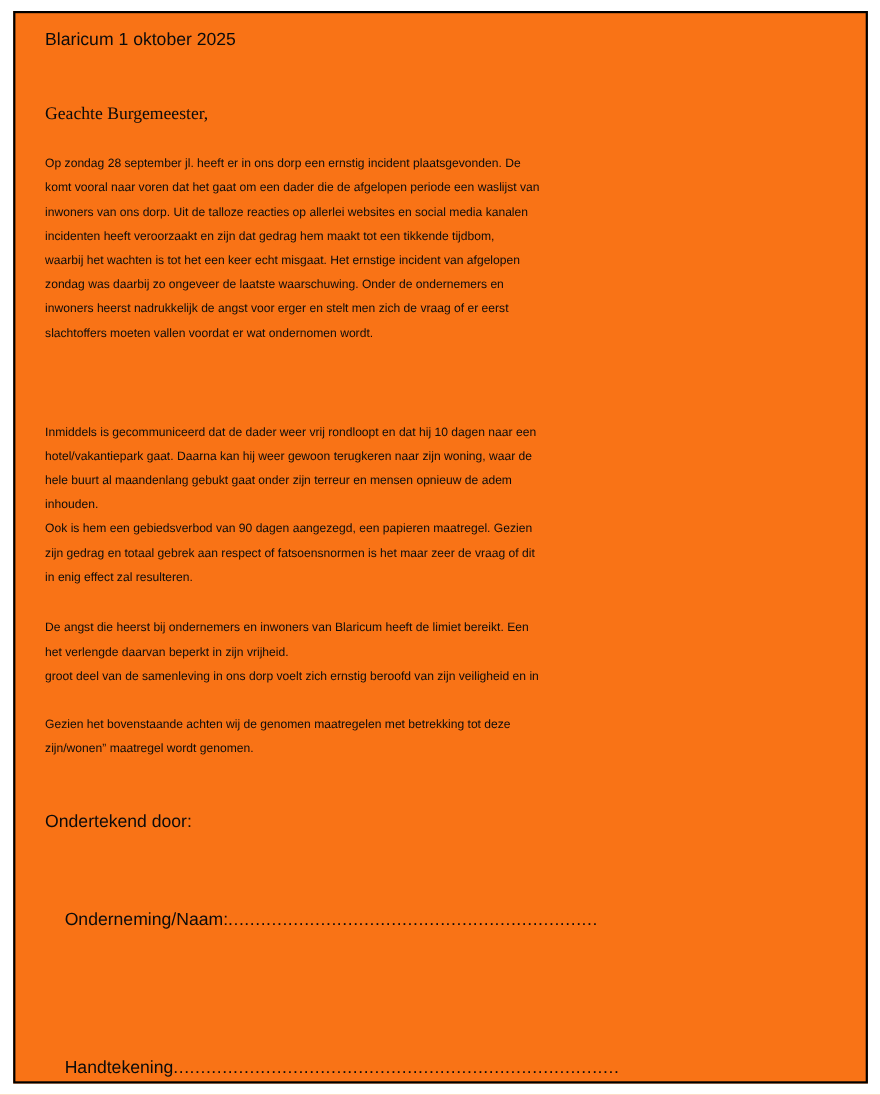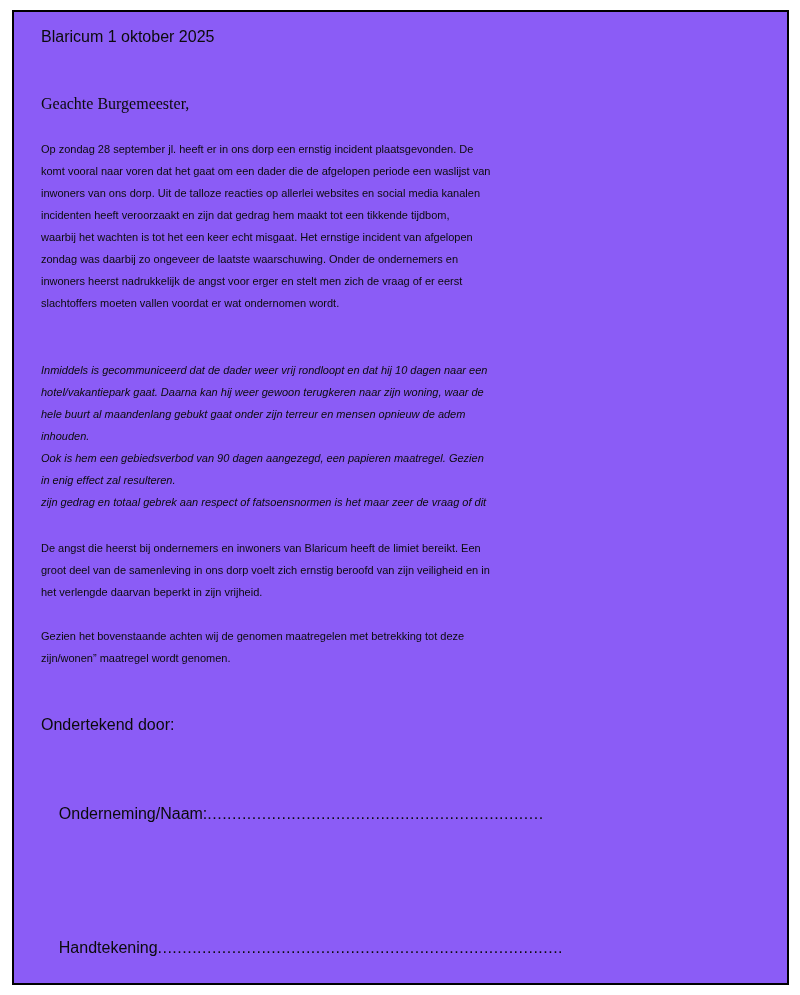--- a/index.html
+++ b/index.html
@@ -14,39 +14,39 @@
     font-family: "Liberation Sans", sans-serif;
     color: #0b0b0b;
   }
   .page-frame {
     position: absolute;
     left: 12px;
     top: 10px;
     right: 11px;
     bottom: 10px;
     border: 2px solid #000000;
-    background: #8b5cf6;
+    background: #f97316;
     box-sizing: border-box;
     padding: 14px 42px 16px 27px;
     overflow: hidden;
   }
   .line {
     white-space: pre;
     font-size: 11px;
     line-height: 22px;
   }
   .single-line {
     white-space: pre;
     font-size: 16px;
     line-height: 22px;
   }
   .date-line       { margin-top: 0; }
   .salutation      { margin-top: 45px; font-family: Liberation Serif, serif; }
   .para-1          { margin-top: 23px; }
-  .para-2          { margin-top: 45px; font-style: italic; }
+  .para-2          { margin-top: 68px; }
   .para-3          { margin-top: 24px; }
   .para-4          { margin-top: 22px; }
   .closing-line    { margin-top: 45px; }
   .field-company   { margin-top: 45px; }
   .field-signature { margin-top: 68px; }
   .dotted-fill     { letter-spacing: 0.5px; }
 </style>
 </head>
 <body>
 
@@ -66,28 +66,28 @@
       <div class="line">inwoners heerst nadrukkelijk de angst voor erger en stelt men zich de vraag of er eerst</div>
       <div class="line">slachtoffers moeten vallen voordat er wat ondernomen wordt.</div>
     </div>
 
   <div class="para-2">
       <div class="line">Inmiddels is gecommuniceerd dat de dader weer vrij rondloopt en dat hij 10 dagen naar een</div>
       <div class="line">hotel/vakantiepark gaat. Daarna kan hij weer gewoon terugkeren naar zijn woning, waar de</div>
       <div class="line">hele buurt al maandenlang gebukt gaat onder zijn terreur en mensen opnieuw de adem</div>
       <div class="line">inhouden.</div>
       <div class="line">Ook is hem een gebiedsverbod van 90 dagen aangezegd, een papieren maatregel. Gezien</div>
+      <div class="line">zijn gedrag en totaal gebrek aan respect of fatsoensnormen is het maar zeer de vraag of dit</div>
       <div class="line">in enig effect zal resulteren.</div>
-      <div class="line">zijn gedrag en totaal gebrek aan respect of fatsoensnormen is het maar zeer de vraag of dit</div>
     </div>
 
   <div class="para-3">
       <div class="line">De angst die heerst bij ondernemers en inwoners van Blaricum heeft de limiet bereikt. Een</div>
+      <div class="line">het verlengde daarvan beperkt in zijn vrijheid.</div>
       <div class="line">groot deel van de samenleving in ons dorp voelt zich ernstig beroofd van zijn veiligheid en in</div>
-      <div class="line">het verlengde daarvan beperkt in zijn vrijheid.</div>
     </div>
 
   <div class="para-4">
       <div class="line">Gezien het bovenstaande achten wij de genomen maatregelen met betrekking tot deze</div>
       <div class="line">zijn/wonen” maatregel wordt genomen.</div>
     </div>
 
   <div class="single-line closing-line">Ondertekend door:</div>
 
   <div class="single-line field-company">

